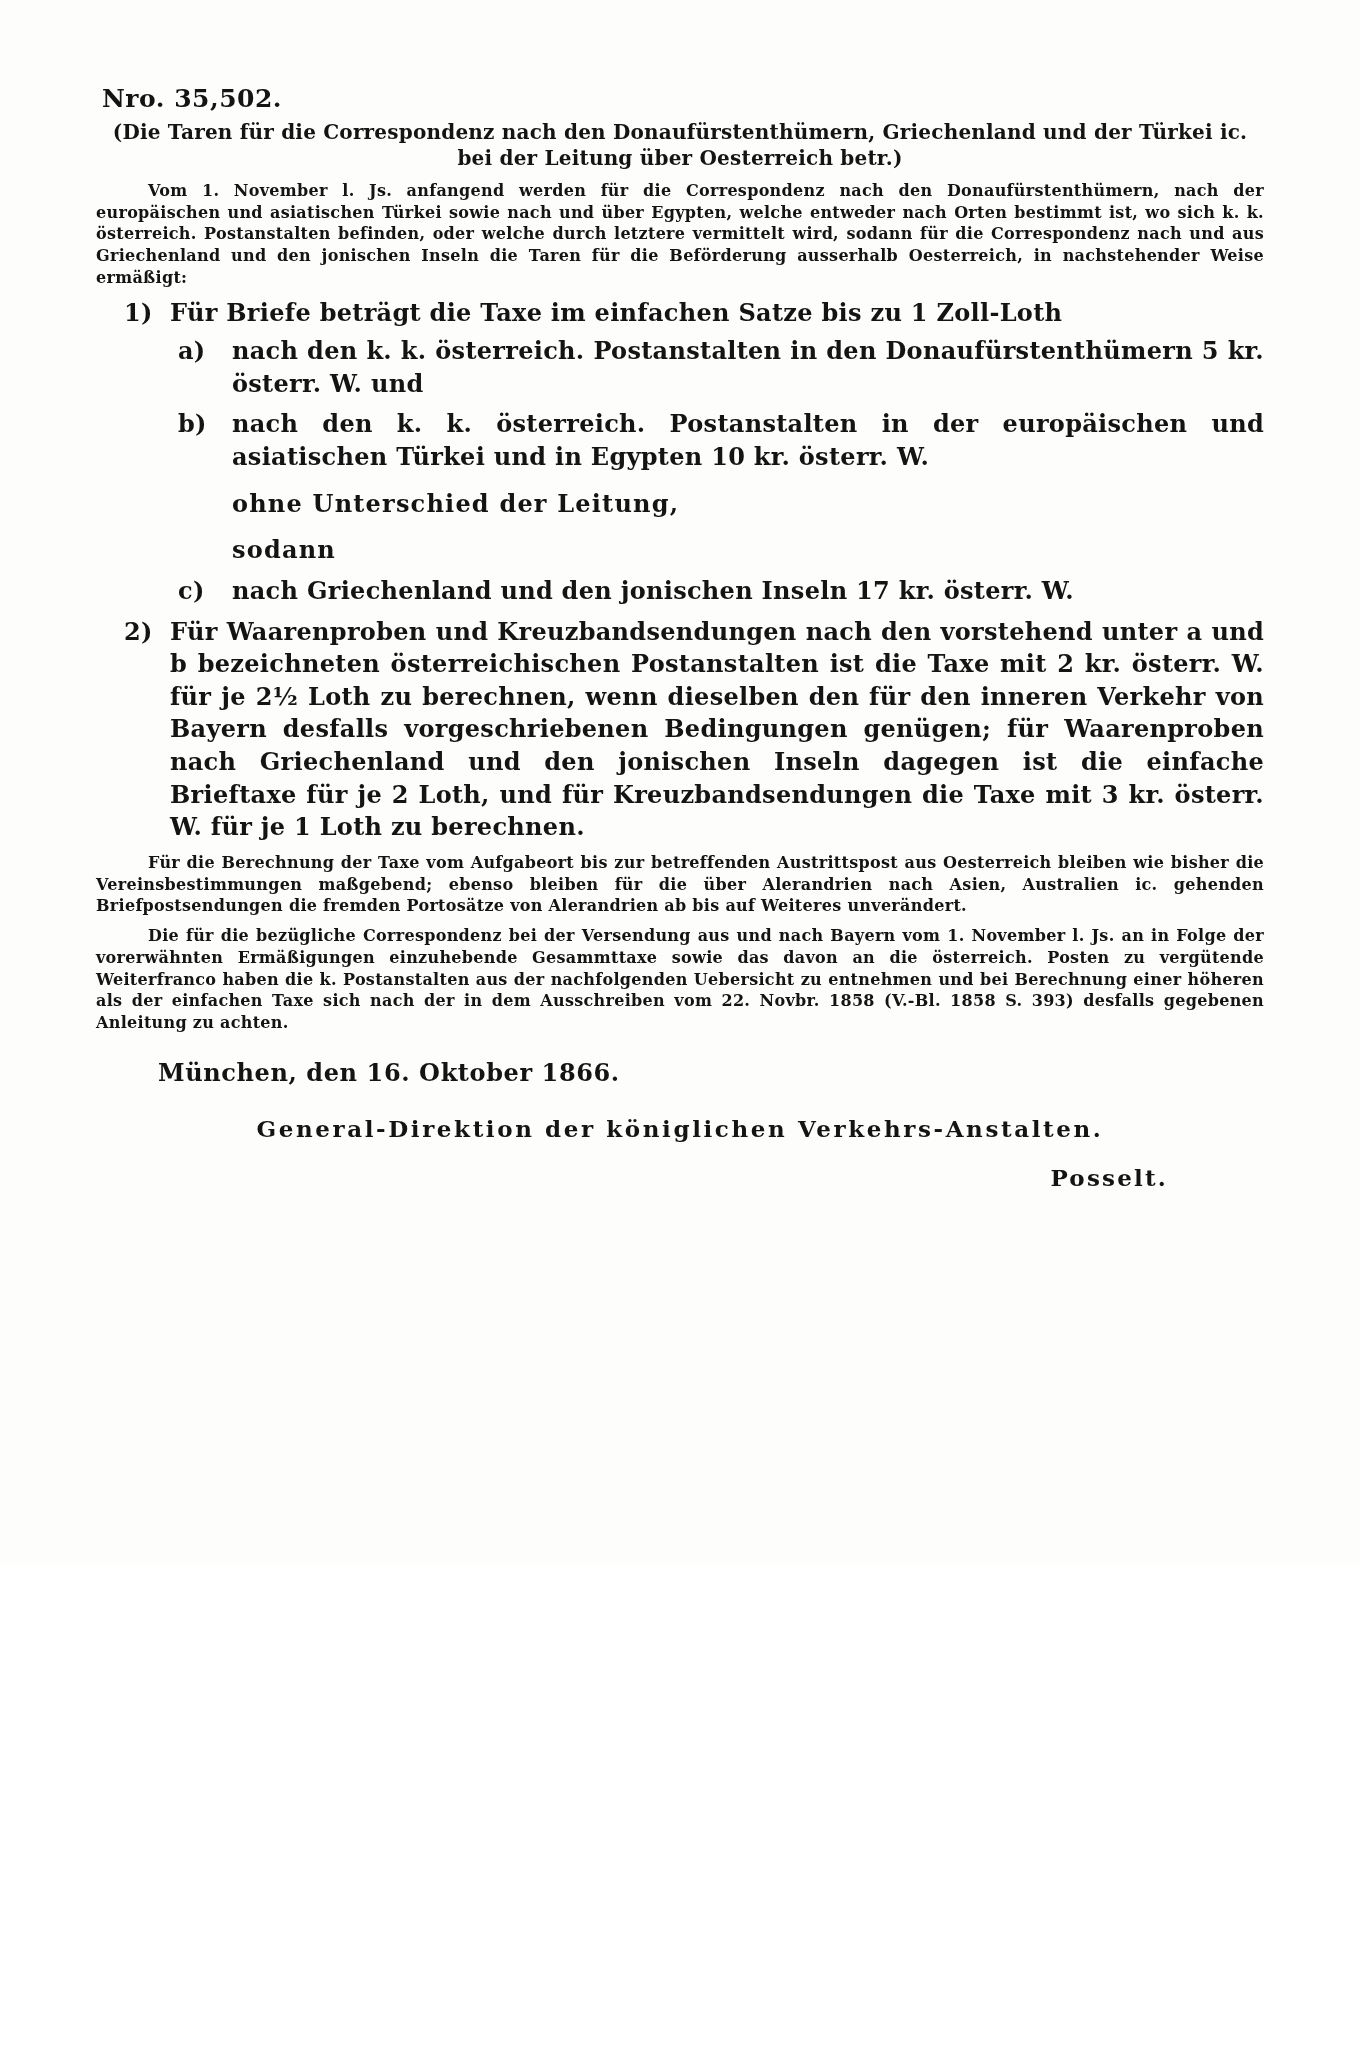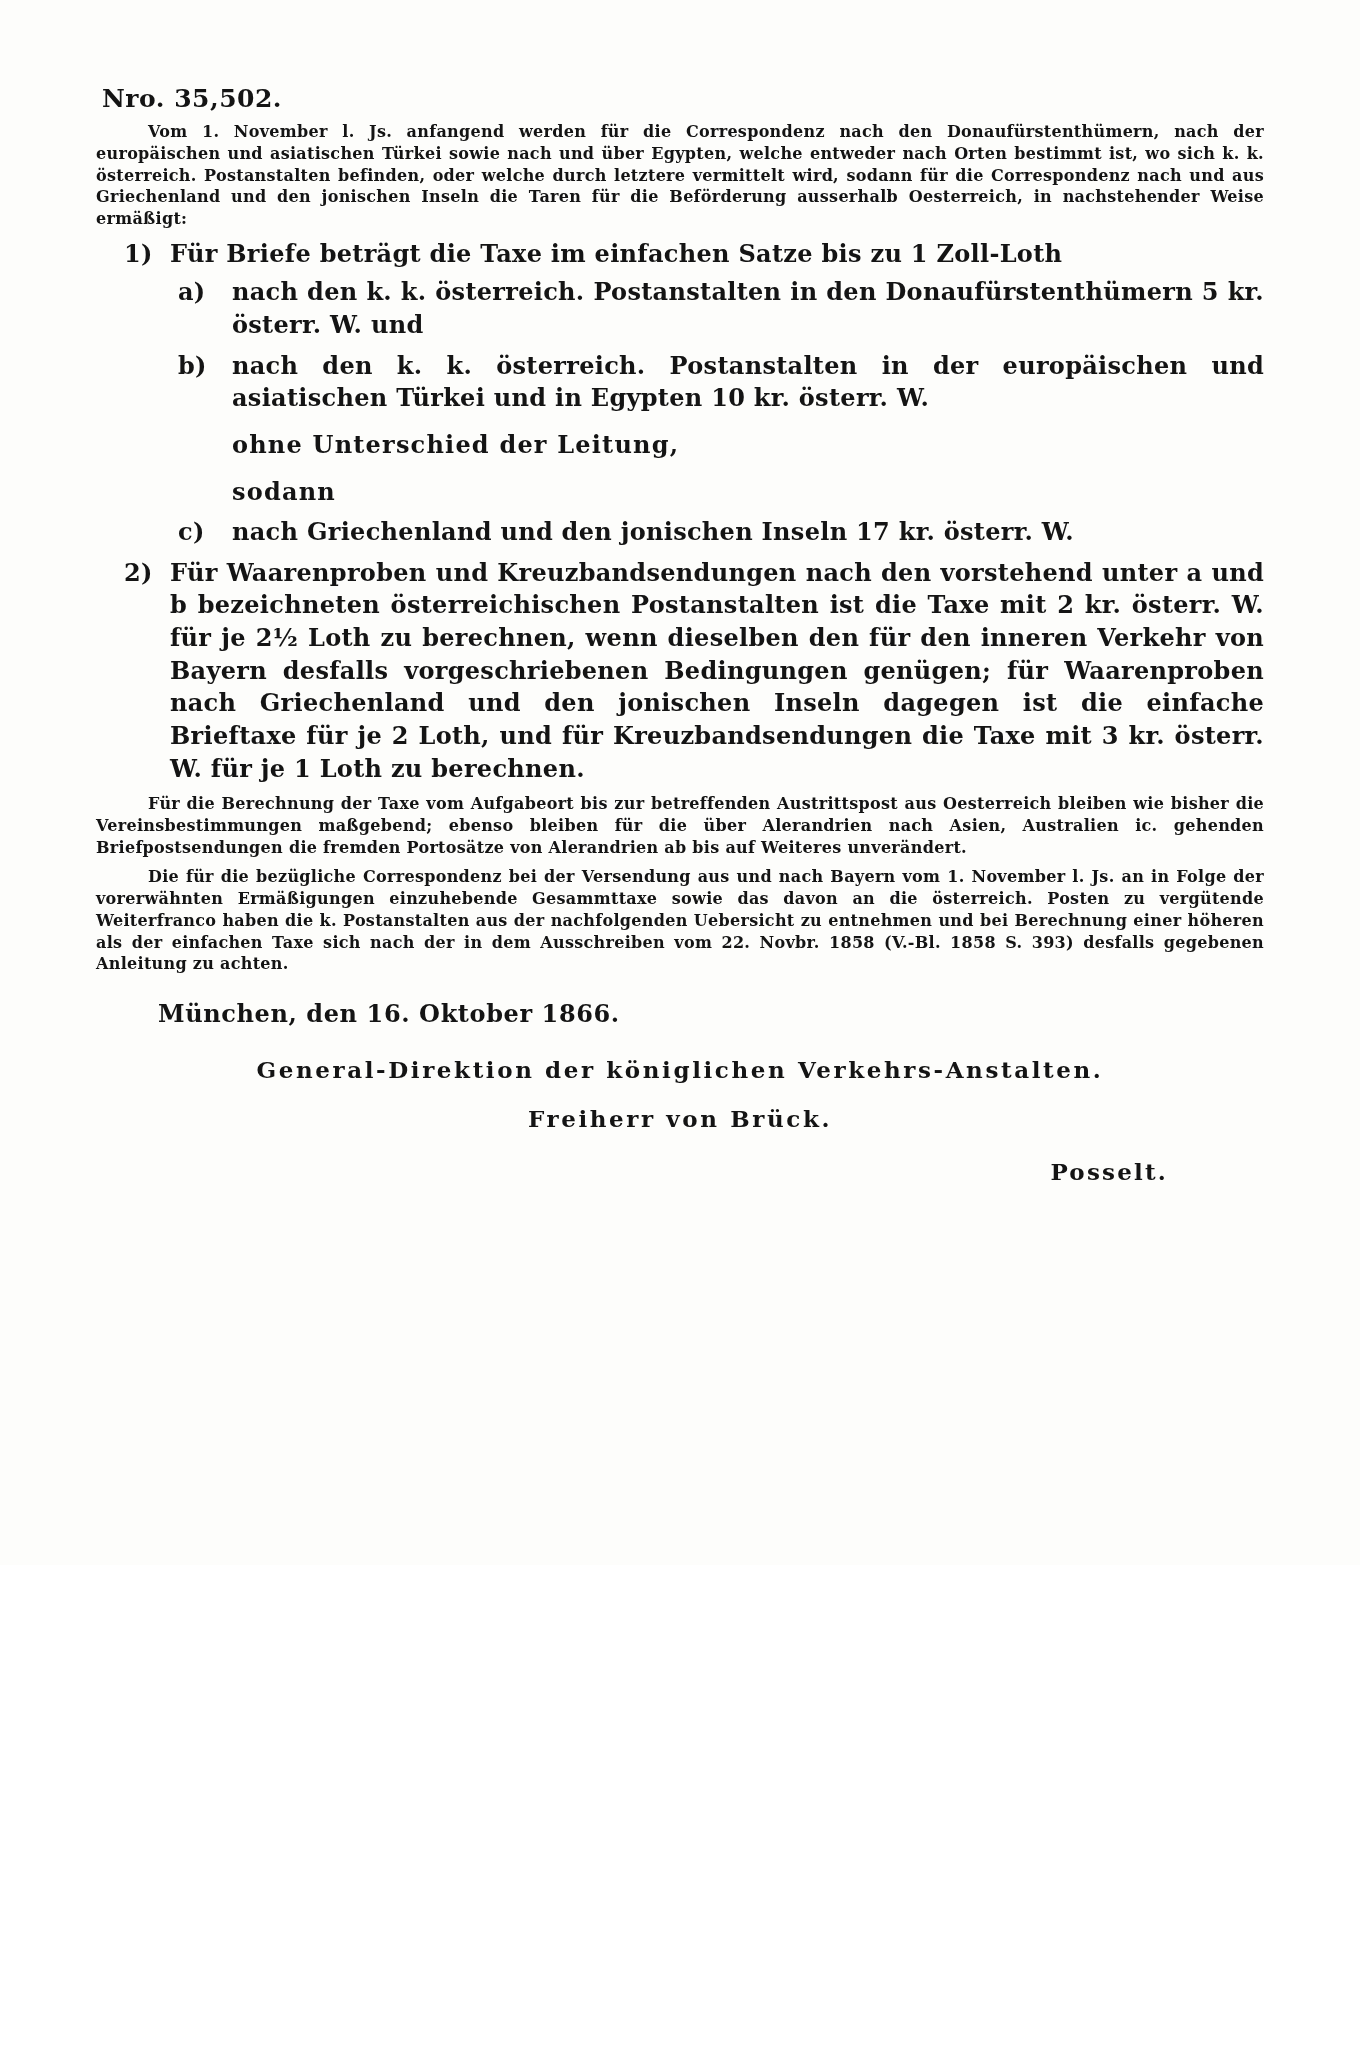--- a/index.html
+++ b/index.html
@@ -137,20 +137,24 @@
     margin: 0;
   }
 </style>
 </head>
 <body>
 
 <div class="page">
 
   <div class="fr doc-number">Nro. 35,502.</div>
 
+  <div class="fr subject">
+    <span>(Die Taren für die Correspondenz nach den Donaufürstenthümern, Griechenland und der Türkei ic.</span>
+    <span class="line2">bei der Leitung über Oesterreich betr.)</span>
+  </div>
 
 
   <p class="fr body-par indent">Vom 1. November l. Js. anfangend werden für die Correspondenz nach den Donaufürstenthümern, nach der europäischen und asiatischen Türkei sowie nach und über Egypten, welche entweder nach Orten bestimmt ist, wo sich k. k. österreich. Postanstalten befinden, oder welche durch letztere vermittelt wird, sodann für die Correspondenz nach und aus Griechenland und den jonischen Inseln die Taren für die Beförderung ausserhalb Oesterreich, in nachstehender Weise ermäßigt:</p>
 
   <ol class="level1">
     <li>
       <span class="marker fr">1)</span>
       <span class="fr">Für Briefe beträgt die Taxe im einfachen Satze bis zu 1 Zoll-Loth</span>
 
       <ol class="level2">
@@ -177,17 +181,16 @@
     </li>
   </ol>
 
   <p class="fr body-par indent">Für die Berechnung der Taxe vom Aufgabeort bis zur betreffenden Austrittspost aus Oesterreich bleiben wie bisher die Vereinsbestimmungen maßgebend; ebenso bleiben für die über Alerandrien nach Asien, Australien ic. gehenden Briefpostsendungen die fremden Portosätze von Alerandrien ab bis auf Weiteres unverändert.</p>
 
   <p class="fr body-par indent">Die für die bezügliche Correspondenz bei der Versendung aus und nach Bayern vom 1. November l. Js. an in Folge der vorerwähnten Ermäßigungen einzuhebende Gesammttaxe sowie das davon an die österreich. Posten zu vergütende Weiterfranco haben die k. Postanstalten aus der nachfolgenden Uebersicht zu entnehmen und bei Berechnung einer höheren als der einfachen Taxe sich nach der in dem Ausschreiben vom 22. Novbr. 1858 (V.-Bl. 1858 S. 393) desfalls gegebenen Anleitung zu achten.</p>
 
   <div class="closing-block">
     <div class="fr place-date">München, den 16. Oktober 1866.</div>
     <div class="fr authority">General-Direktion der königlichen Verkehrs-Anstalten.</div>
-    <div class="fr signature">Freiherr von Brück.</div>
     <div class="fr countersign">Posselt.</div>
   </div>
 
 </div>
 
 </body></html>

